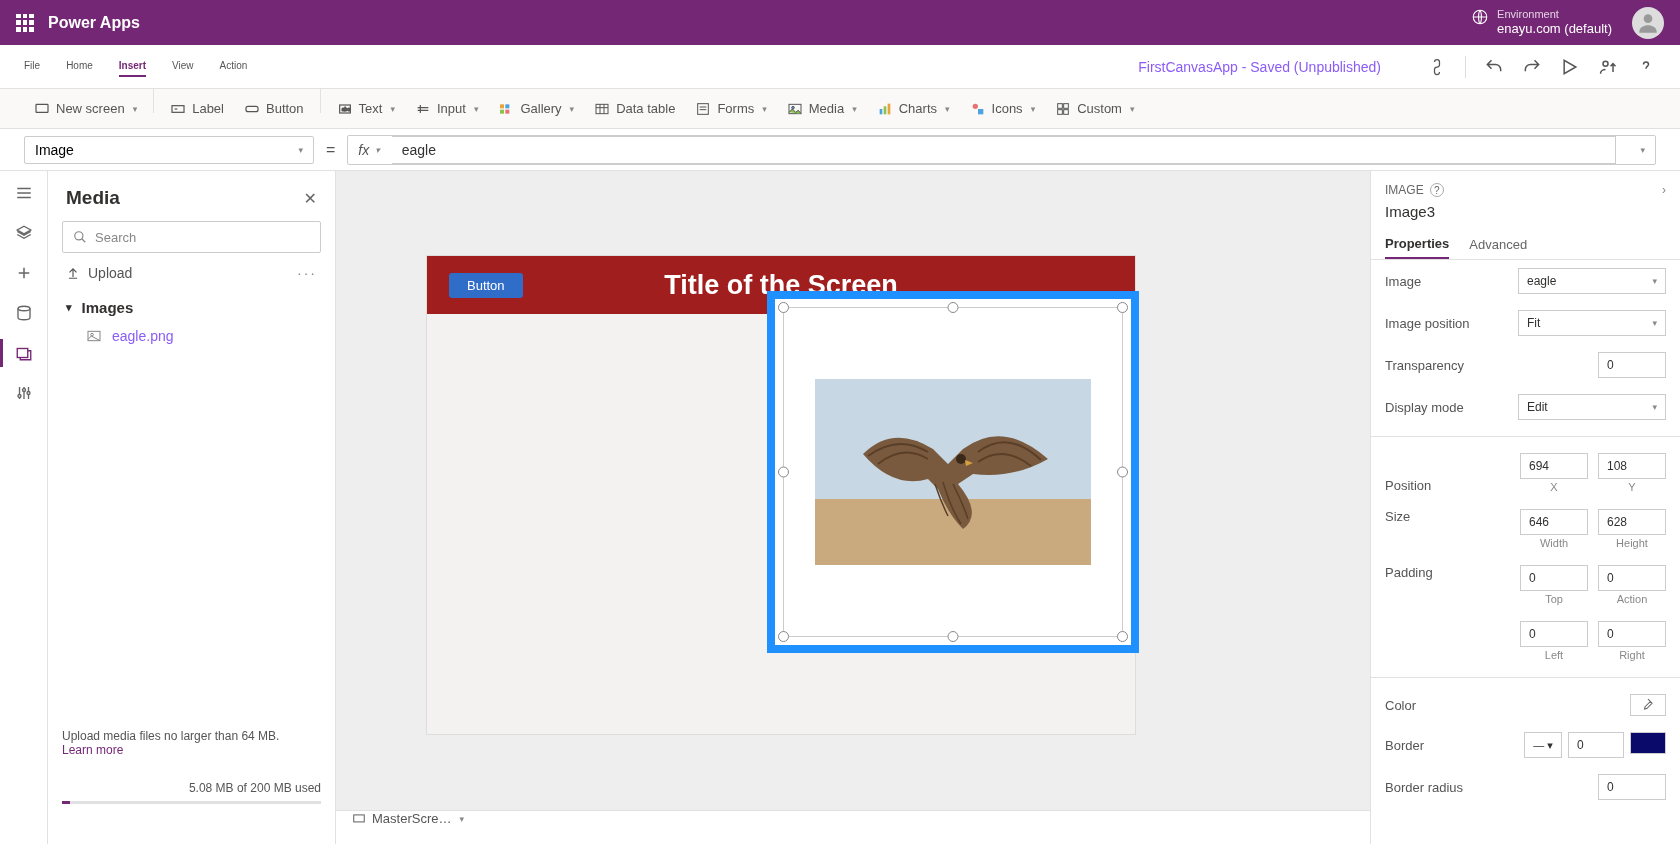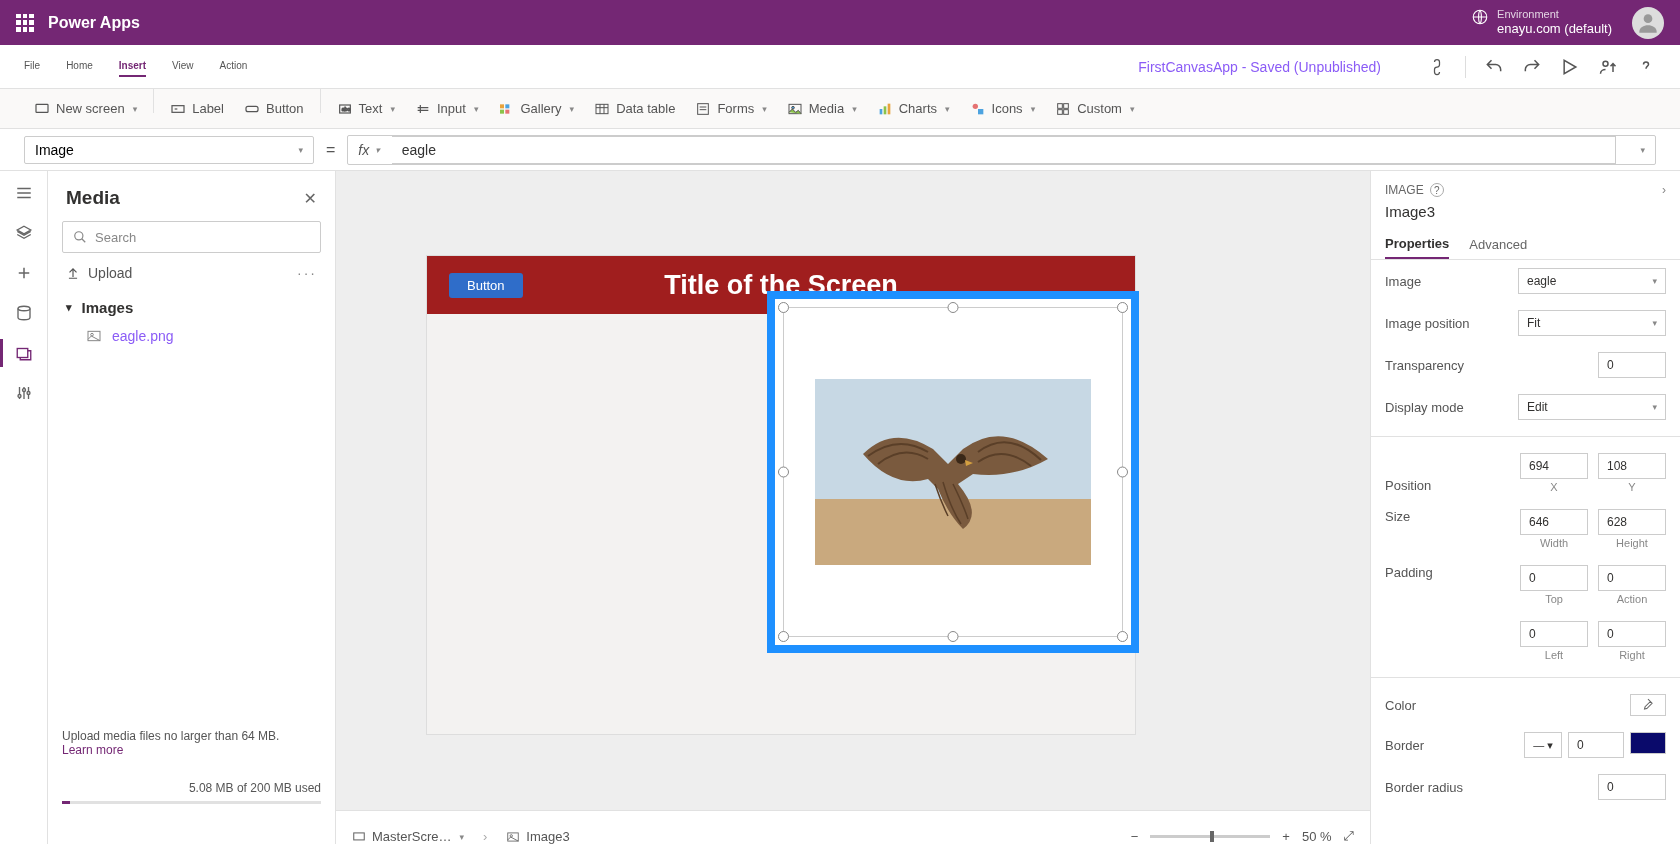--- a/index.html
+++ b/index.html
@@ -75,21 +75,21 @@
     
     .selected-image { position: absolute; left: 340px; top: 35px; width: 372px; height: 362px; border: 8px solid #1e90ff; background: #fff; display:flex; align-items:center; justify-content:center;}
     .img-inner { border:1px solid #ccc; position:absolute; inset:8px; display:flex; align-items:center; justify-content:center;}
     .eagle-svg { width: 276px; height: 186px; }
     .handle { position: absolute; width: 11px; height: 11px; background: #fff; border: 1px solid #888; border-radius: 50%; }
     .h-tl{top:-6px;left:-6px;} .h-tc{top:-6px;left:50%;transform:translateX(-50%);} .h-tr{top:-6px;right:-6px;}
     .h-ml{top:50%;left:-6px;transform:translateY(-50%);} .h-mr{top:50%;right:-6px;transform:translateY(-50%);}
     .h-bl{bottom:-6px;left:-6px;} .h-bc{bottom:-6px;left:50%;transform:translateX(-50%);} .h-br{bottom:-6px;right:-6px;}
     
     
-    .canvas-footer { height: 34px; border-top: 1px solid #e1e1e1; background: #fff; display: flex; align-items: flex-end; padding: 0 16px; gap: 19px; font-size: 13px; color: #555; }
+    .canvas-footer { height: 34px; border-top: 1px solid #e1e1e1; background: #fff; display: flex; align-items: flex-start; padding: 0 16px; gap: 19px; font-size: 13px; color: #555; flex-direction: column; }
     .breadcrumb-item { display: flex; align-items: center; gap: 6px; }
     .zoom-controls { margin-left: auto; display: flex; align-items: center; gap: 12px; }
     .zoom-slider { width: 120px; height: 3px; background: #ccc; position: relative; }
     .zoom-thumb { position:absolute; left:50%; top:-4px; width:4px; height:11px; background:#666;}
     
     
     .props-panel { width: 310px; border-left: 1px solid #e1e1e1; overflow-y: auto; font-size: 13px; color: #323130; }
     .props-header { padding: 12px 14px 6px; display: flex; align-items: center; justify-content: space-between; color: #666; font-size: 12px; }
     .props-header-left { display:flex; align-items:center; gap:6px;}
     .props-name { padding: 0 14px 10px; font-size: 15px; color: #323130; }

